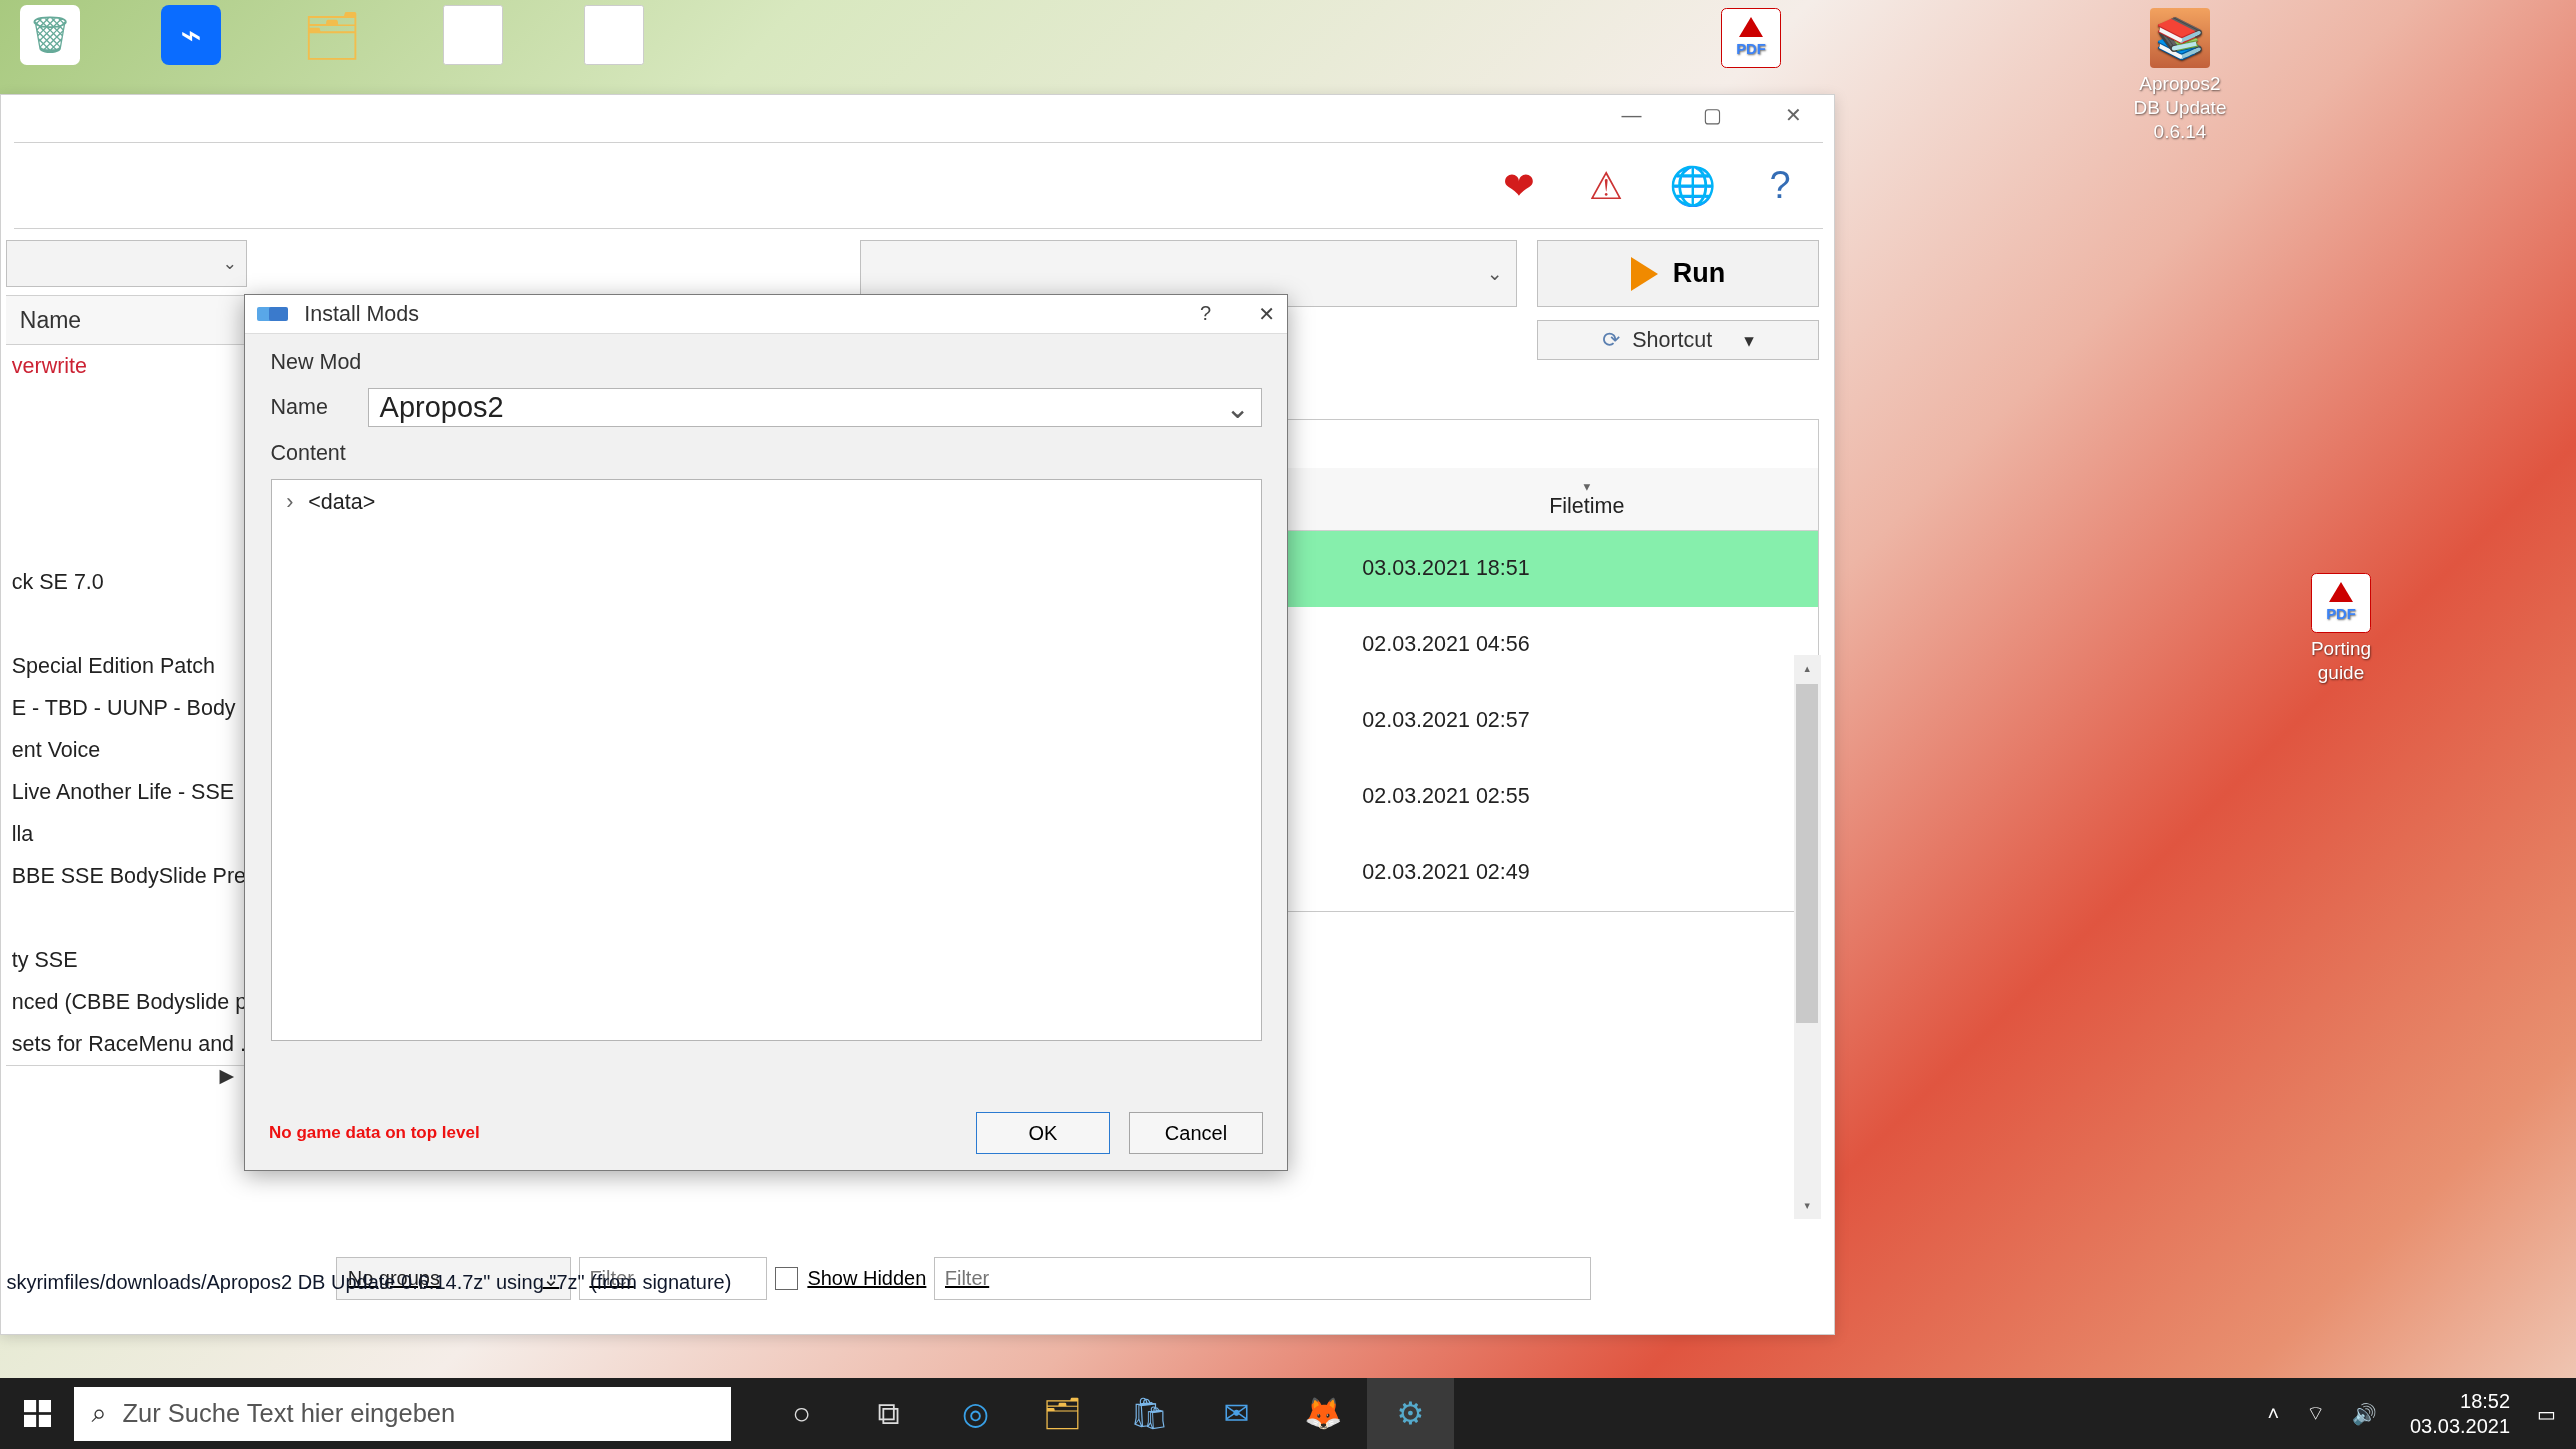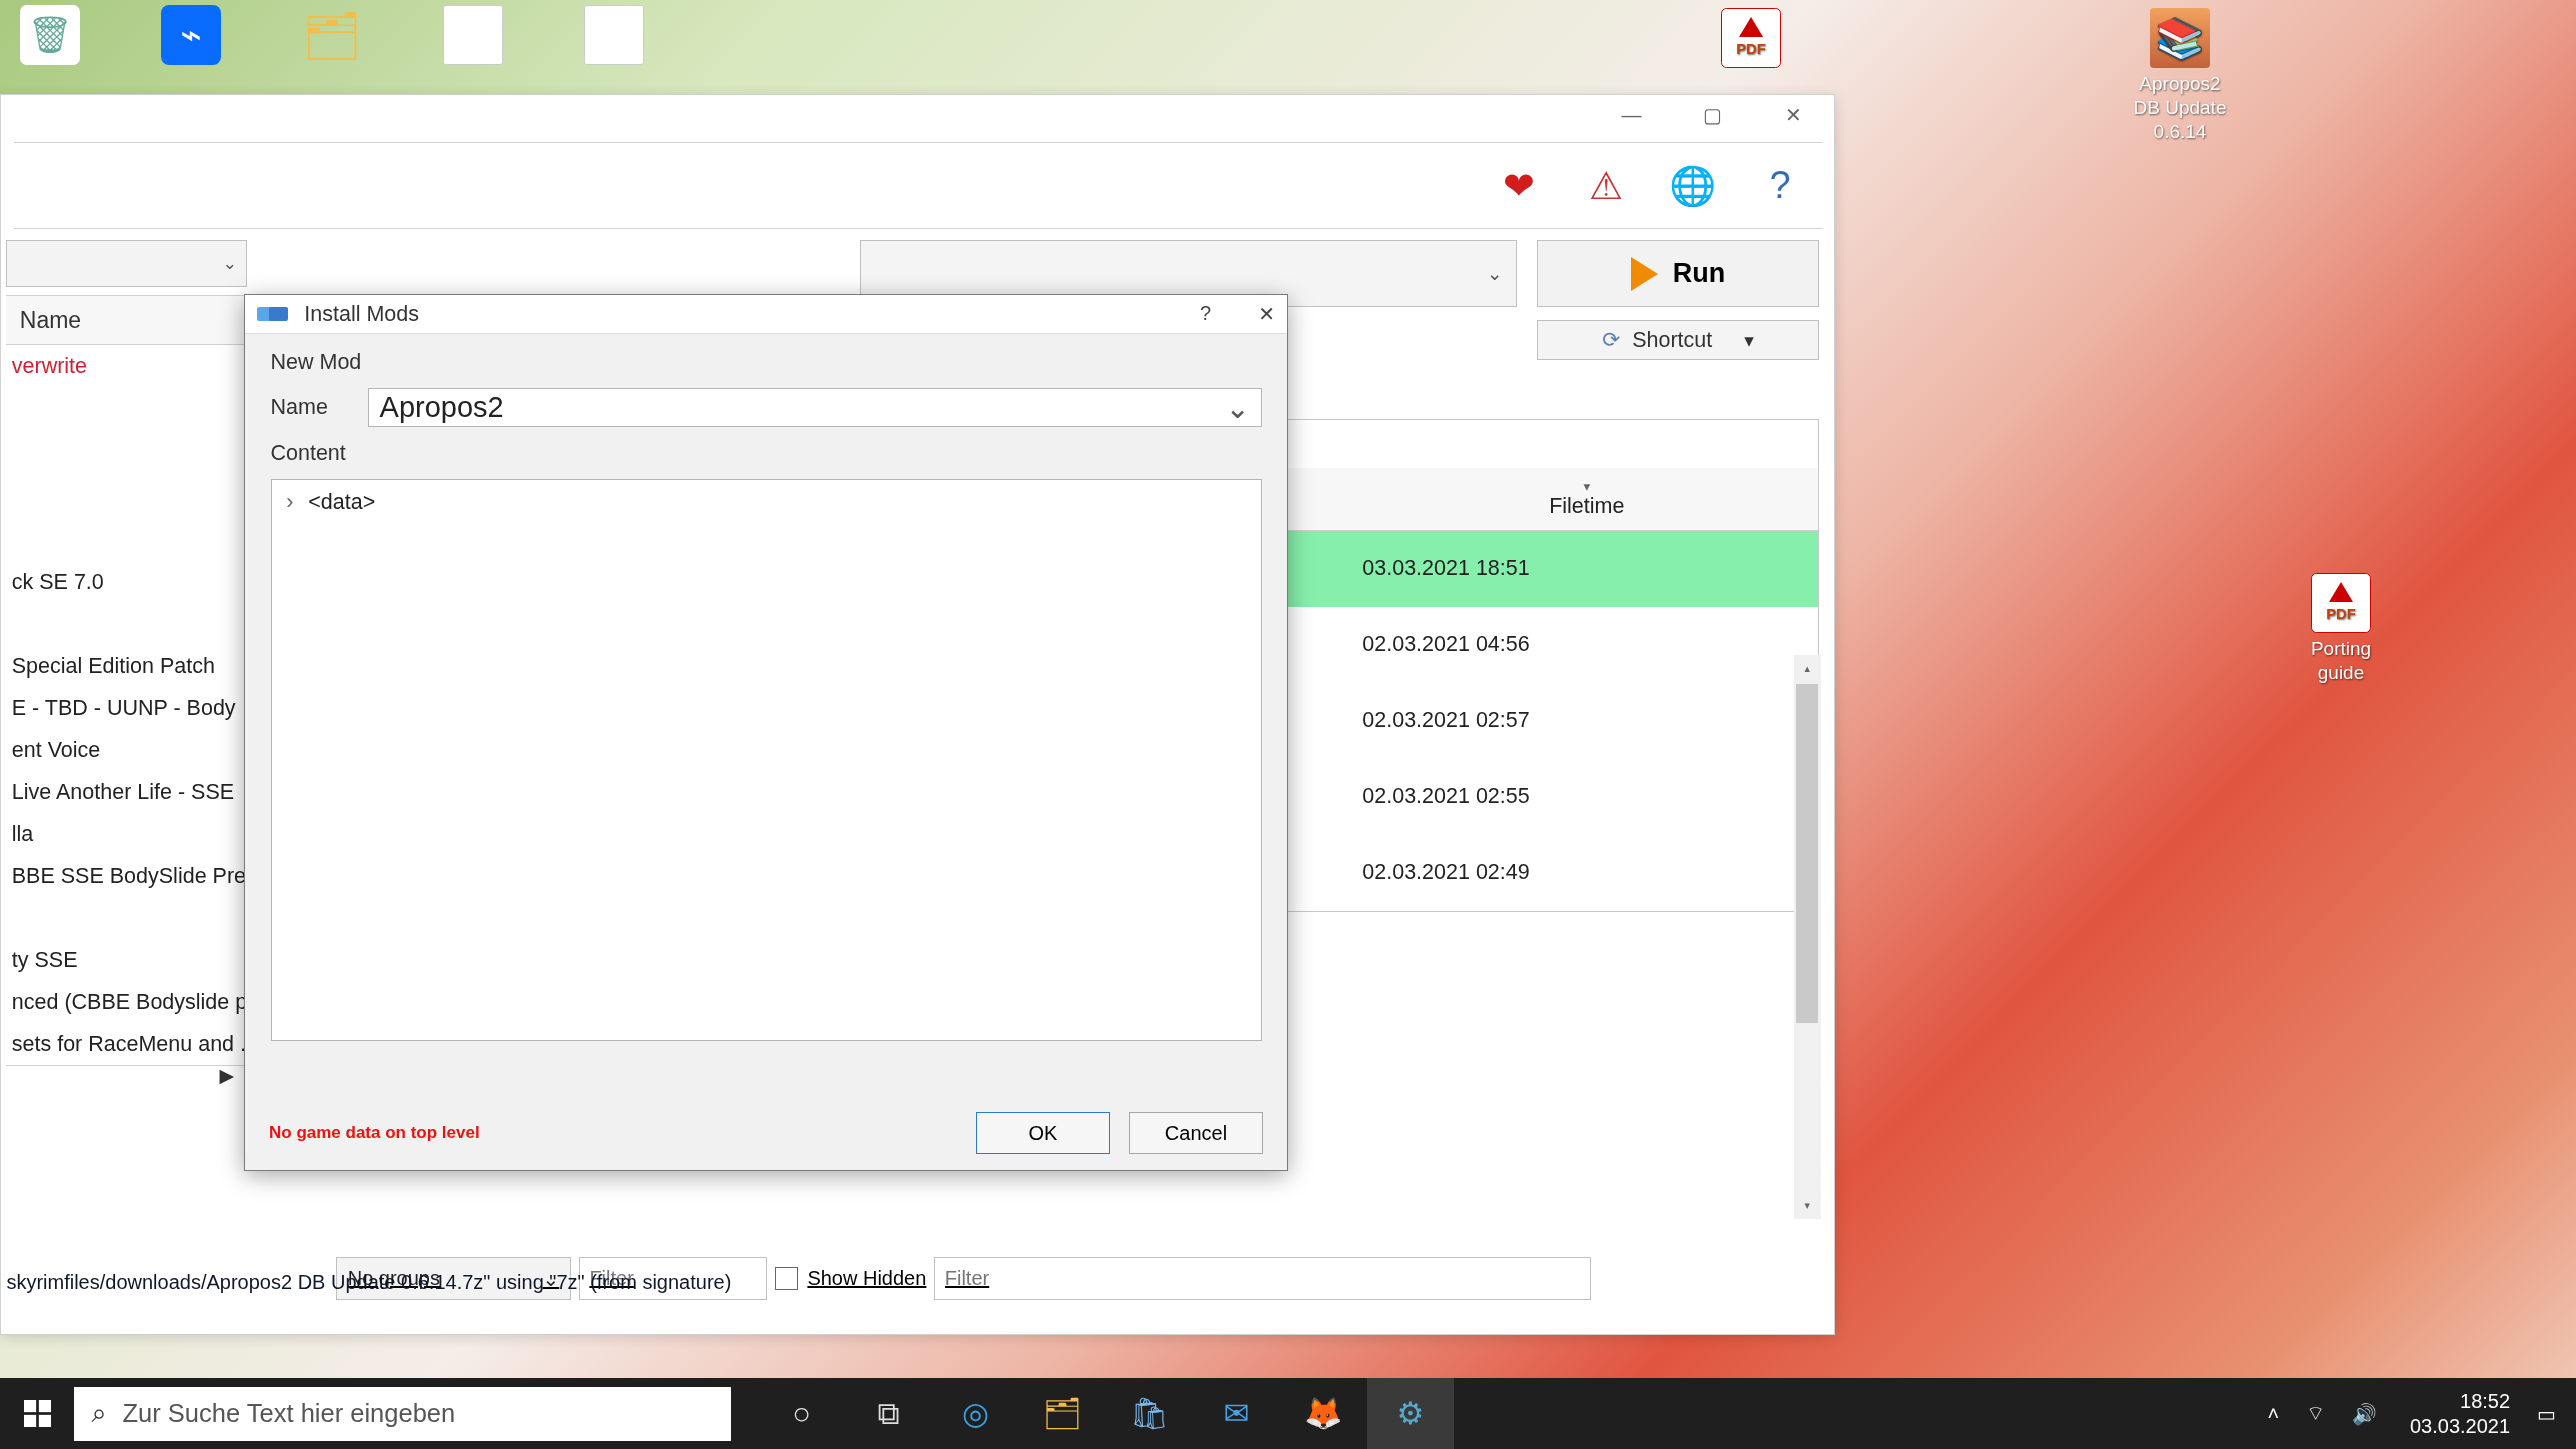--- a/index.html
+++ b/index.html
@@ -1,21 +1,21 @@
 <!DOCTYPE html>
 <html style="font-size:10.7px"><head>
 <meta charset="utf-8">
 <style>
 * { margin: 0; padding: 0; box-sizing: border-box; font-family: "Segoe UI", Tahoma, sans-serif; }
 body { width: 2576px; height: 1449px; background: linear-gradient(135deg, #a8c97f 0%, #d8e8bf 20%, #f5ede8 45%, #edb5a5 60%, #e05540 75%, #e89070 90%, #f0d0c0 100%); overflow: hidden; position: relative; }
 
 
 .desktop-icon { position: absolute; width: 94px; text-align: center; color: #fff; font-size: 19px; line-height: 1.25; text-shadow: 0.7px 0.7px 2px rgba(0,0,0,.6); }
 .desktop-icon .glyph { width: 60px; height: 60px; margin: 0 auto 4px; display: flex; align-items: center; justify-content: center; font-size: 40px; border-radius: 4px; }
-.desktop-icon.pdf .glyph{background:#fff;border:1.3px solid #c00;border-radius:5.4px;color:#c2410c;font-size:14.8px;font-weight:bold;flex-direction:column;}
+.desktop-icon.pdf .glyph{background:#fff;border:1.3px solid #c00;border-radius:5.4px;color:#3b82f6;font-size:14.8px;font-weight:bold;flex-direction:column;}
 .desktop-icon.pdf .glyph::before{content:"";width:0;height:0;border-left:12px solid transparent;border-right:12px solid transparent;border-bottom:20px solid #c00;margin-bottom:2.7px;}
 .desktop-icon.rar .glyph{background:linear-gradient(#f2a25f,#c2613b);color:#fff;font-weight:bold;}
 
 
 .small-icons{position:absolute;top:5.4px;left:20px;display:flex;gap:81px;}
 .small-ic{width:60px;height:60px;display:flex;align-items:center;justify-content:center;font-size:36px;}
 .recycle{background:#fff;border-radius:6.7px;color:#6a9;}
 .bluetooth{background:#0a6cff;border-radius:8px;color:#fff;}
 .folder{color:#f2bd4d;font-size:47px;}
 .sheet{background:#fff;border:0.7px solid #ccc;border-radius:2.7px;}

